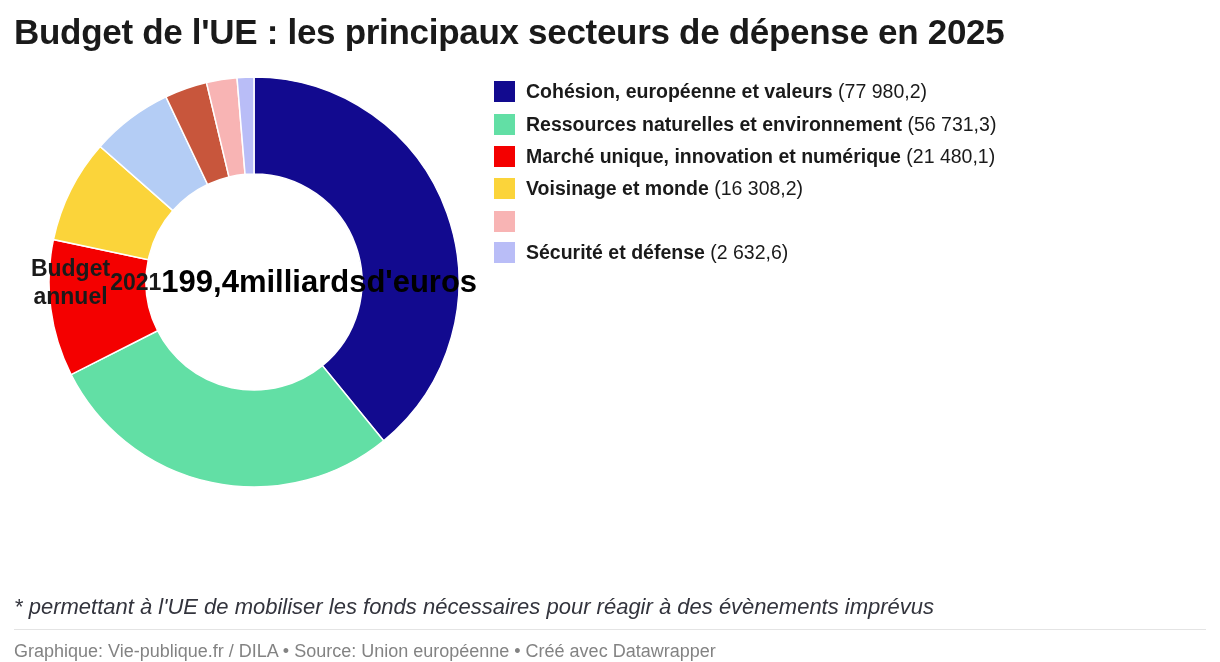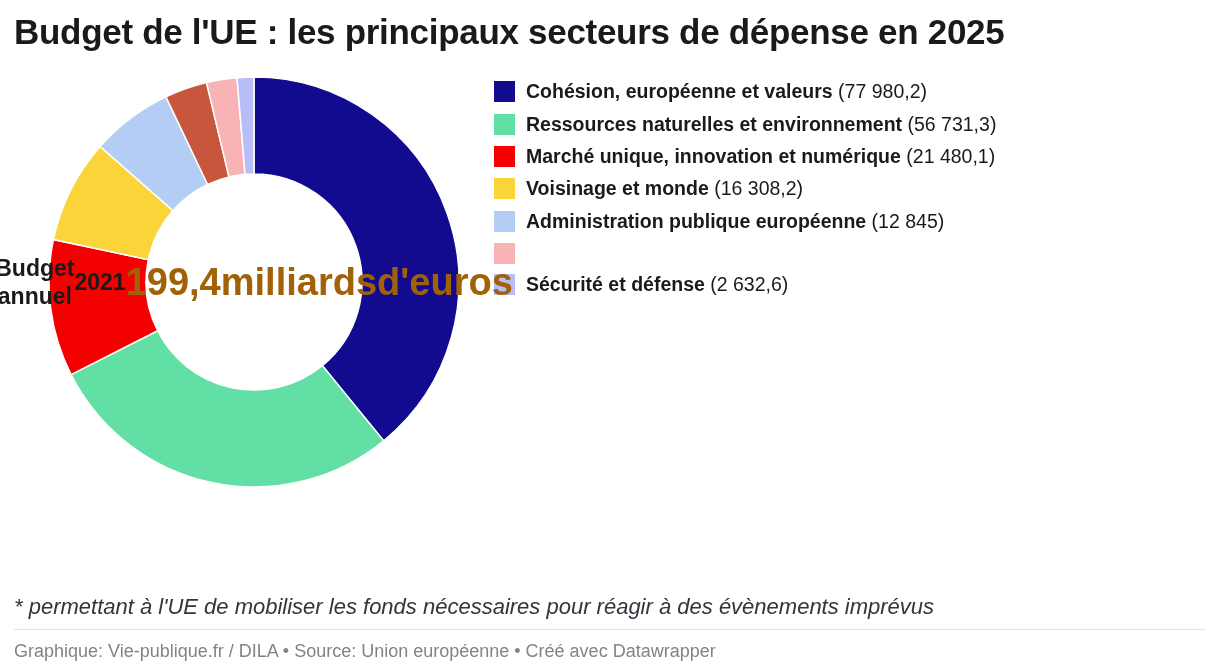--- a/index.html
+++ b/index.html
@@ -63,23 +63,23 @@
     pointer-events: none;
   }
   .center-line {
     font-size: 23px;
     font-weight: bold;
     color: #1a1a1a;
     line-height: 1.22;
     text-align: center;
   }
   .center-big {
-    font-size: 38px;
-    font-weight: bold;
-    color: #a16207;
+    font-size: 31px;
+    font-weight: bold;
+    color: #000000;
     line-height: 1.22;
     text-align: center;
   }
 
   .legend {
     flex: 1 1 auto;
     padding-top: 18px;
     padding-left: 10px;
   }
   .legend-row {
@@ -174,24 +174,20 @@
         </div>
         <div class="legend-row">
           <span class="swatch" style="background: rgb(244, 0, 0);"></span>
           <span class="legend-text"><span class="legend-name">Marché unique, innovation et numérique</span><span class="legend-value"> (21 480,1)</span></span>
         </div>
         <div class="legend-row">
           <span class="swatch" style="background: rgb(251, 212, 58);"></span>
           <span class="legend-text"><span class="legend-name">Voisinage et monde</span><span class="legend-value"> (16 308,2)</span></span>
         </div>
         <div class="legend-row">
-          <span class="swatch" style="background: rgb(180, 205, 245);"></span>
-          <span class="legend-text"><span class="legend-name">Administration publique européenne</span><span class="legend-value"> (12 845)</span></span>
-        </div>
-        <div class="legend-row">
           <span class="swatch" style="background: rgb(248, 180, 180);"></span>
         </div>
         <div class="legend-row">
           <span class="swatch" style="background: rgb(185, 189, 247);"></span>
           <span class="legend-text"><span class="legend-name">Sécurité et défense</span><span class="legend-value"> (2 632,6)</span></span>
         </div>
       </div>
 
   </div>
 

